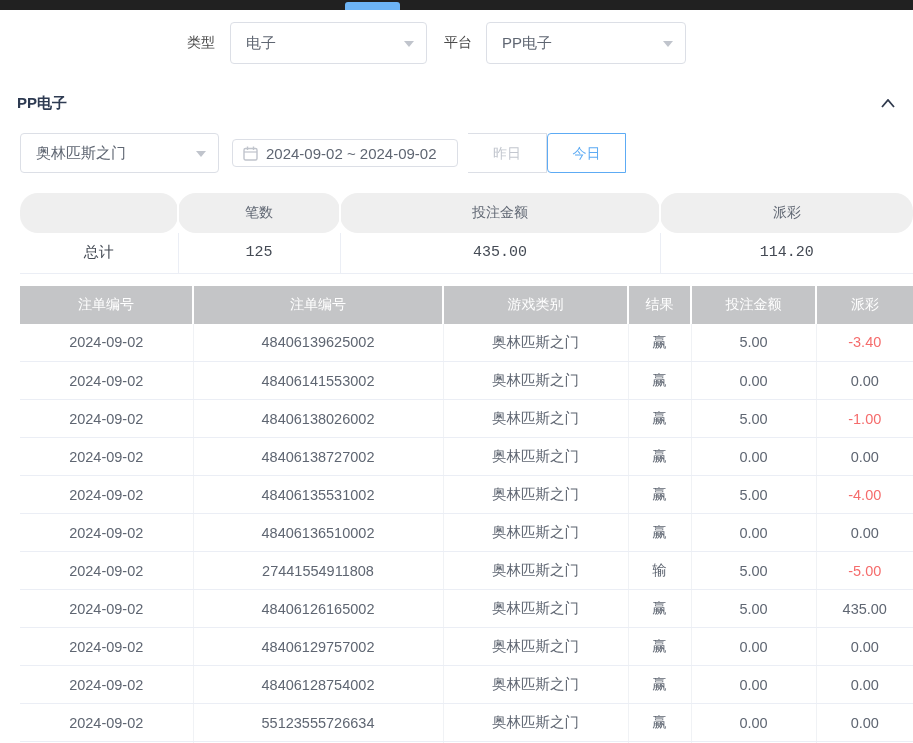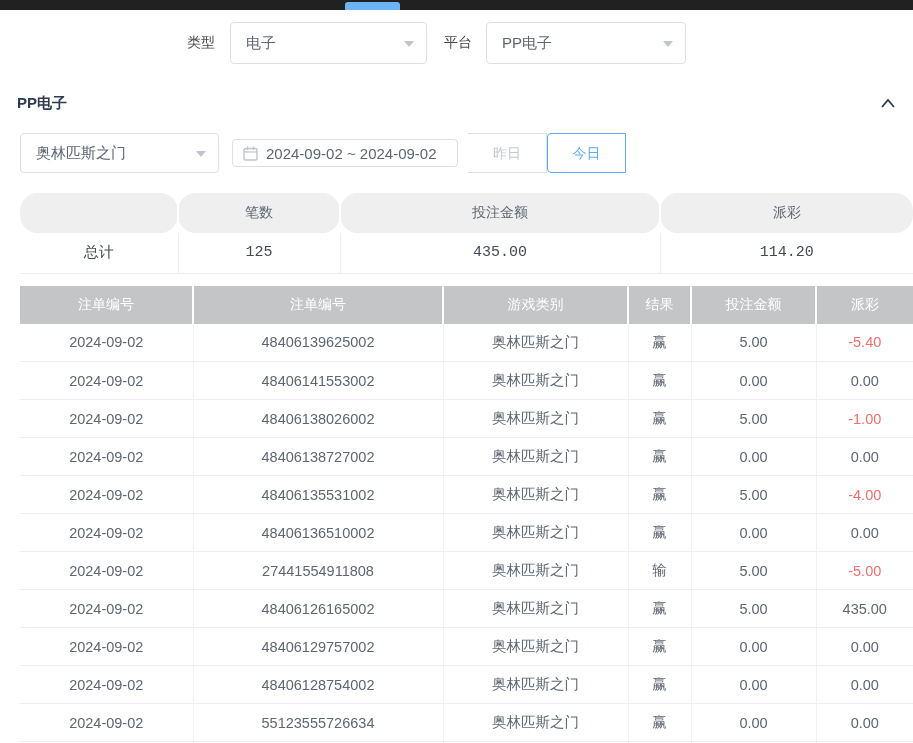--- a/index.html
+++ b/index.html
@@ -164,21 +164,21 @@
     </tr>
   </thead>
   <tbody>
 
       <tr>
         <td>2024-09-02</td>
         <td>48406139625002</td>
         <td>奥林匹斯之门</td>
         <td>赢</td>
         <td>5.00</td>
-        <td class="neg">-5.40</td>
+        <td class="neg">-3.40</td>
       </tr>
 
       <tr>
         <td>2024-09-02</td>
         <td>48406141553002</td>
         <td>奥林匹斯之门</td>
         <td>赢</td>
         <td>0.00</td>
         <td>0.00</td>
       </tr>

